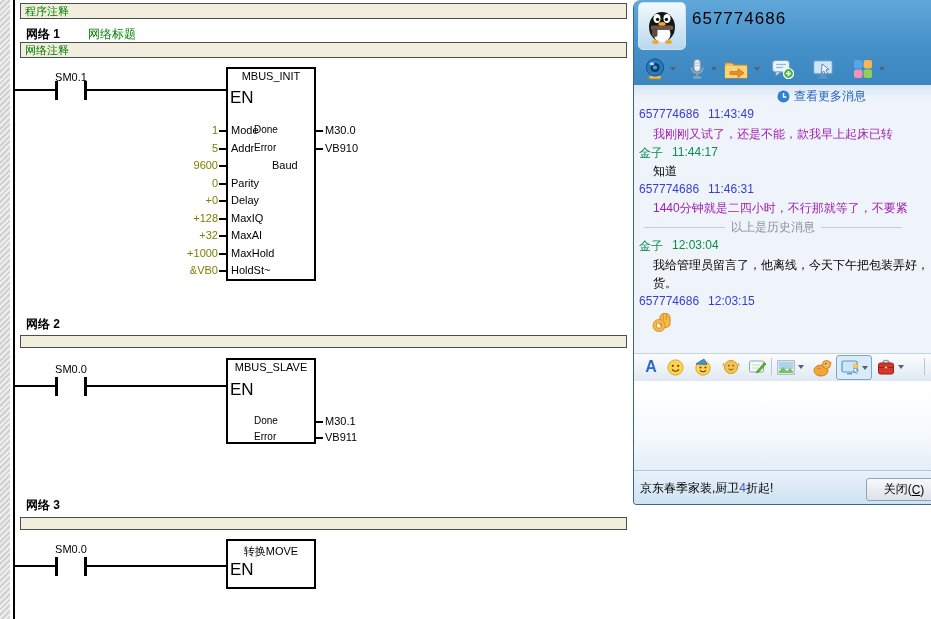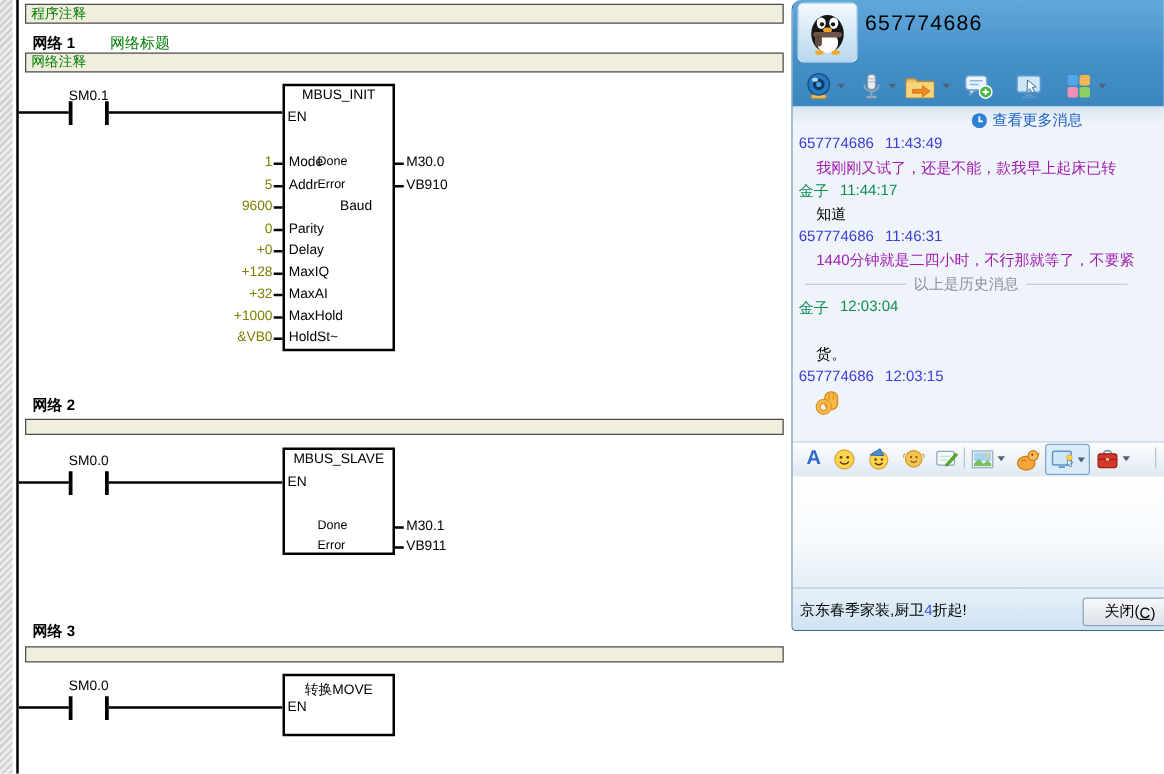--- a/index.html
+++ b/index.html
@@ -13,21 +13,21 @@
   .cbar{left:20px;width:607px;height:16px;background:#f1eedd;border:1px solid #4d4d4d;
         color:#007d00;font-size:11px;line-height:15px;padding-left:4px;box-sizing:border-box;}
   .cbar.empty{height:13px;}
   .netlbl{color:#000;font-weight:bold;font-size:12px;}
   .nettitle{color:#007d00;font-size:12px;}
   .hl{background:#000;height:2px;}
   .vbar{background:#000;width:3px;height:19px;}
   .ctlabel{font-size:11px;color:#000;width:60px;text-align:center;}
   .fbox{border:2px solid #000;background:#fff;box-sizing:border-box;width:90px;}
   .ftitle{width:90px;text-align:center;font-size:11px;color:#000;}
-  .ften{font-size:11px;color:#000;}
+  .ften{font-size:17px;color:#000;}
   .pval{width:70px;text-align:right;font-size:11px;color:#7e7e00;}
   .pname{font-size:11px;color:#000;}
   .oname{width:58px;font-size:10px;color:#000;}
   .oval{font-size:11px;color:#000;}
   .tick{background:#000;height:2px;}
   
   .qq{left:633px;top:0;width:298px;height:504px;background:#eef4fa;
       border-left:1px solid #36688f;border-bottom:1px solid #36688f;
       border-radius:8px 0 0 4px;overflow:hidden;}
   .qq .abs{position:absolute;}
@@ -275,20 +275,21 @@
   <div class="abs hdivider">
     <div class="dline"></div>
     <span>以上是历史消息</span>
     <div class="dline"></div>
   </div>
 
   <div class="abs mname green" style="left:5px;top:238px;">
     <span>金子</span>
     <span>12:03:04</span>
   </div>
+  <div class="abs mline black" style="left:19px;top:257px;">我给管理员留言了，他离线，今天下午把包装弄好，</div>
   <div class="abs mline black" style="left:19px;top:275px;">货。</div>
 
   <div class="abs mname blue" style="left:5px;top:294px;">
     <span>657774686</span>
     <span>12:03:15</span>
   </div>
   <svg class="abs" style="left:17px;top:309px;" width="24" height="24" viewBox="0 0 24 24">
     <rect x="9" y="4.5" width="10" height="14" rx="4.5" fill="#f9b84a" stroke="#d98f1f" stroke-width="1.2"></rect>
     <line x1="12.3" y1="5" x2="12.3" y2="11" stroke="#d98f1f" stroke-width="0.9"></line>
     <line x1="15.6" y1="5" x2="15.6" y2="11" stroke="#d98f1f" stroke-width="0.9"></line>

